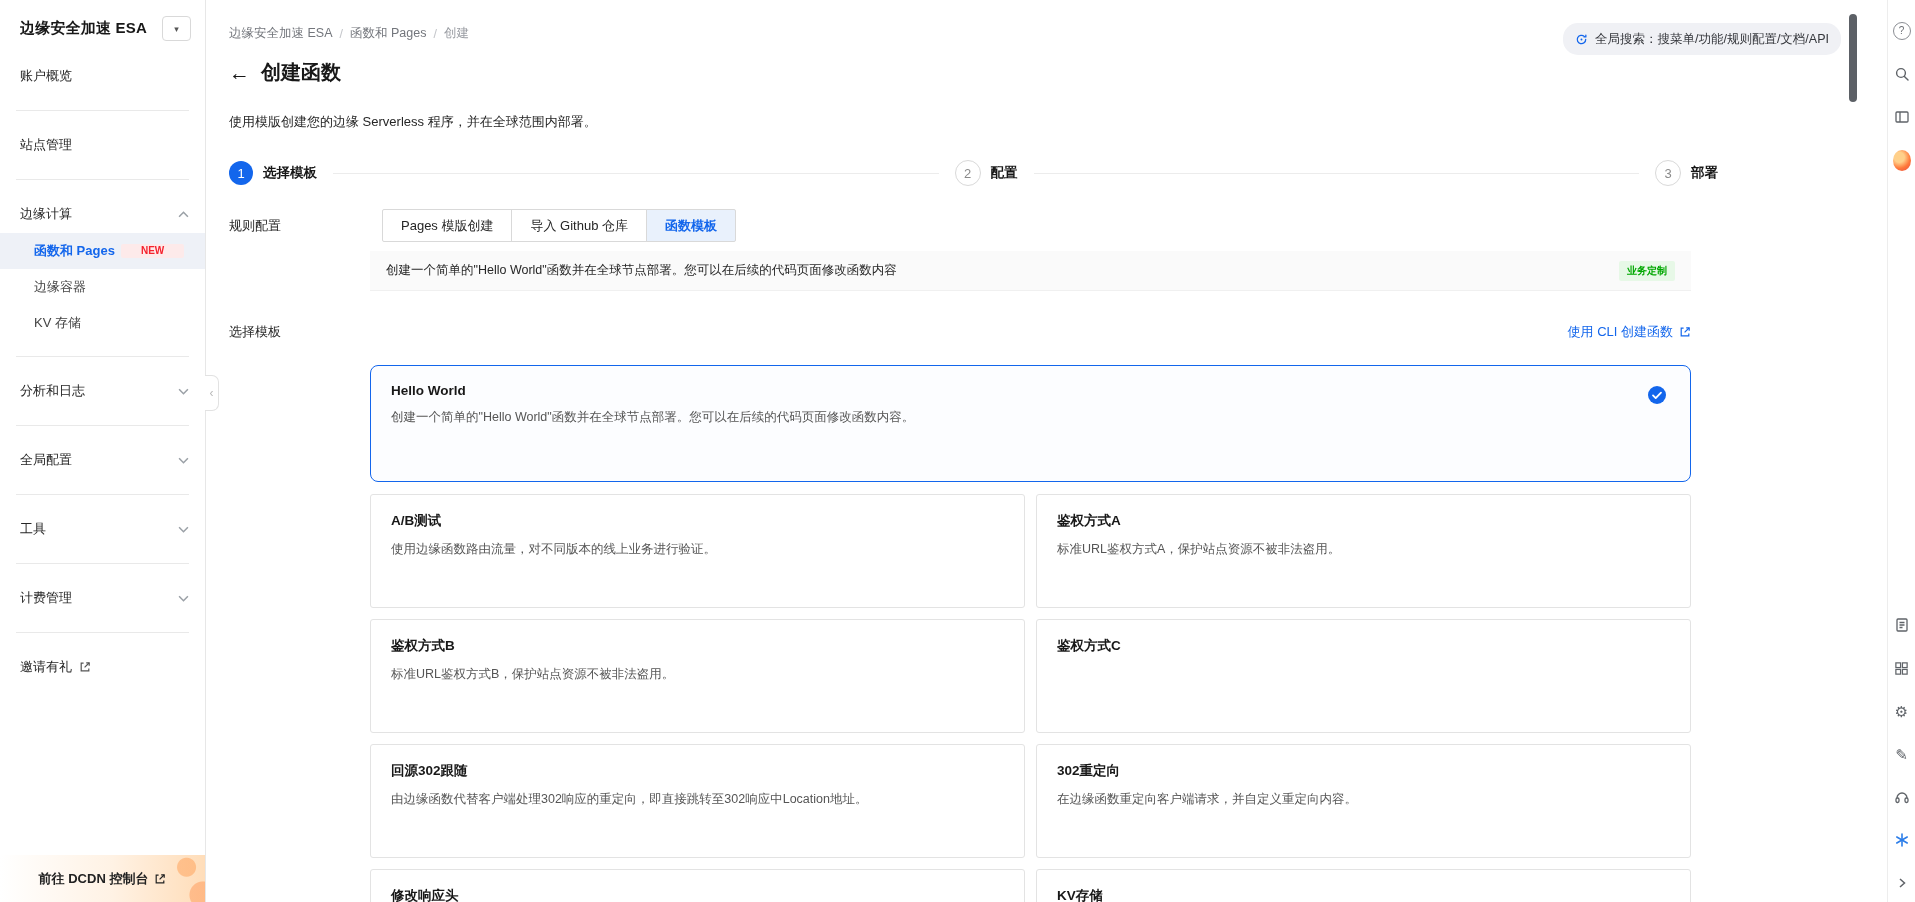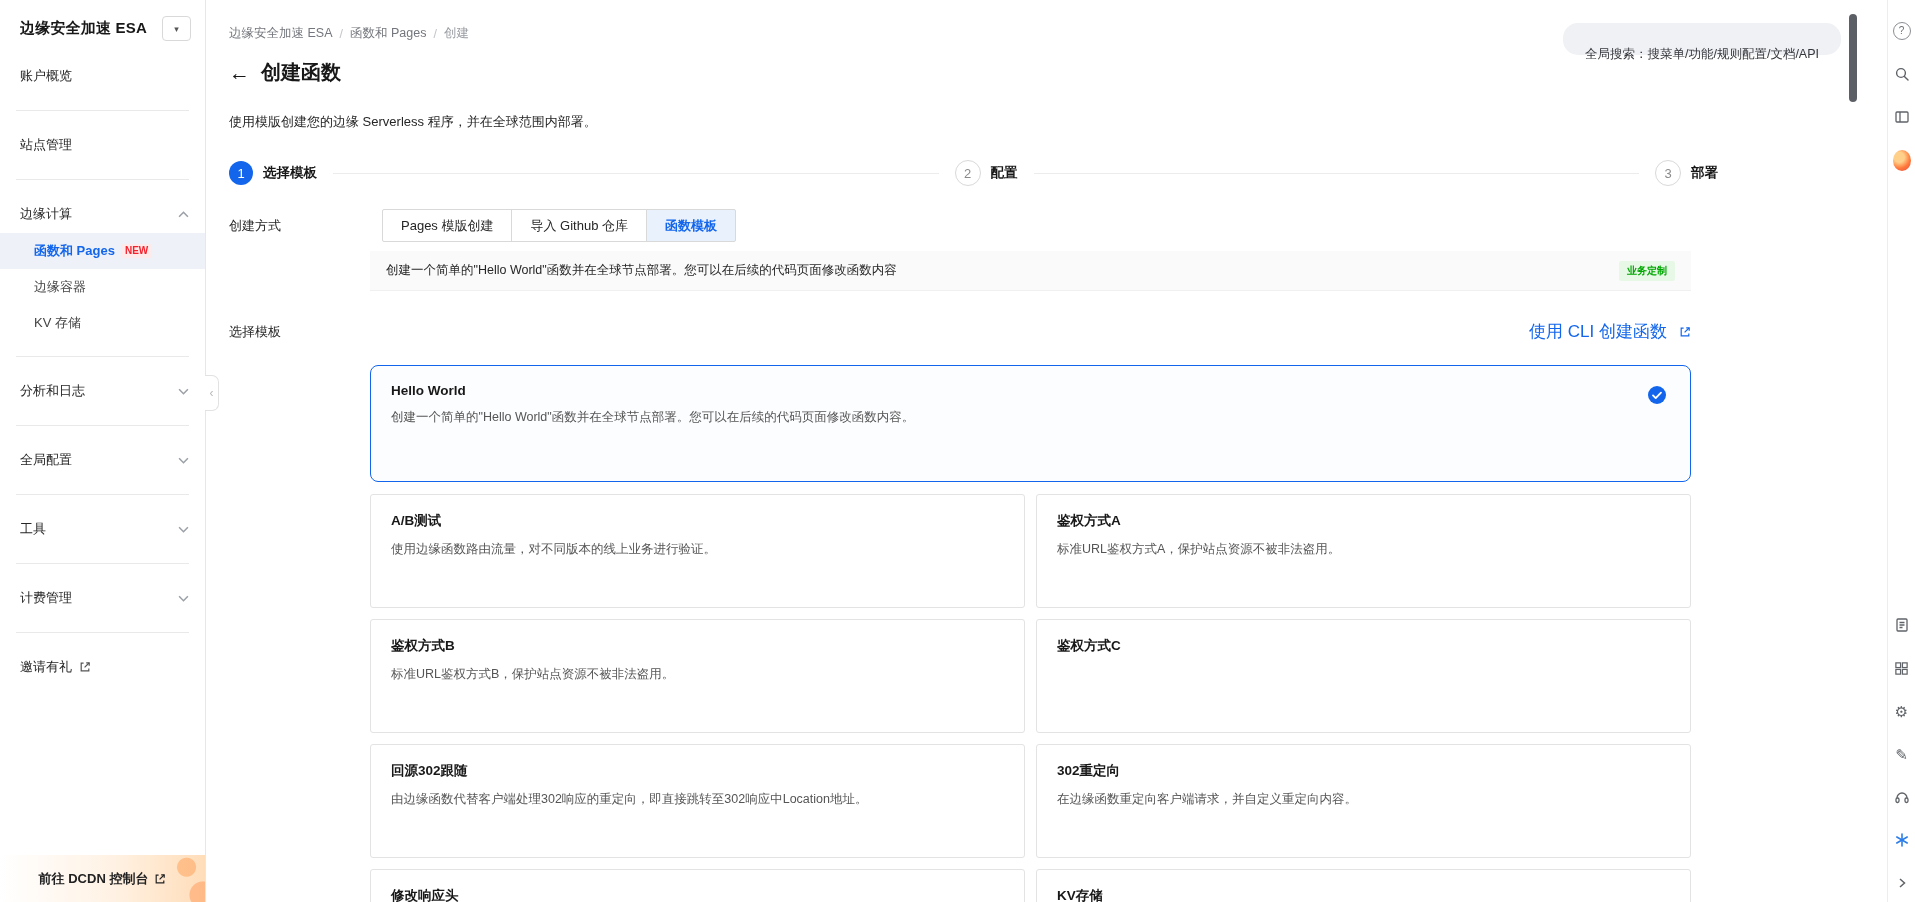--- a/index.html
+++ b/index.html
@@ -12,21 +12,21 @@
   
   .sidebar{width:205px;min-width:205px;border-right:1px solid #e7e7e7;display:flex;flex-direction:column;position:relative;background:#fff;}
   .sidebar-header{display:flex;align-items:center;justify-content:space-between;padding:16px 14px 6px 20px;}
   .sidebar-title{font-size:15px;font-weight:bold;letter-spacing:.2px;}
   .dropdown-btn{width:27px;height:23px;border:1px solid #d9d9d9;border-radius:4px;background:#fff;display:flex;align-items:center;justify-content:center;color:#555;font-size:9px;cursor:pointer;}
   .sidebar-nav{flex:1;padding-top:10px;overflow:hidden;}
   .nav-item{height:38px;display:flex;align-items:center;justify-content:space-between;padding:0 16px 0 20px;font-size:13px;color:#262626;cursor:pointer;text-align:right;}
   .nav-item .left{display:flex;align-items:center;}
   .nav-item.sub{height:36px;padding-left:34px;color:#444;}
   .nav-item.active{background:#eef1f7;color:#1366ec;font-weight:bold;}
-  .new-badge{font-size:10px;font-weight:bold;color:#f5222d;background:#fdeaea;border-radius:2px;padding:1px 4px;margin-left:6px;line-height:12px;}
+  .new-badge{font-size:10px;font-weight:bold;color:#f5222d;background:#fdeaea;border-radius:2px;padding:1px 20px;margin-left:6px;line-height:12px;}
   .divider{height:1px;background:#e9e9e9;margin:15px 16px;}
   .dcdn-footer{height:47px;display:flex;align-items:center;justify-content:center;gap:6px;font-size:13px;font-weight:bold;color:#222;cursor:pointer;
     background:
       radial-gradient(circle at 91% 26%, rgba(255,150,70,.45) 0 9px, rgba(255,150,70,0) 10px),
       radial-gradient(circle at 99% 85%, rgba(255,120,40,.35) 0 13px, rgba(255,120,40,0) 14px),
       linear-gradient(90deg,#ffffff 0%,#fff2e4 55%,#ffddb9 100%);}
   .collapse-handle{position:absolute;left:205px;top:375px;width:13px;height:34px;border:1px solid #e2e2e2;border-left:none;border-radius:0 7px 7px 0;background:#fff;color:#b9b9b9;display:flex;align-items:center;justify-content:center;font-size:12px;cursor:pointer;z-index:5;}
 
   
   .main{flex:1;position:relative;overflow:hidden;background:#fff;}
@@ -54,32 +54,32 @@
   .tab{border:1px solid #d9d9d9;margin-left:-1px;padding:0 18px;height:33px;line-height:31px;font-size:13px;background:#fff;color:#262626;cursor:pointer;box-sizing:border-box;}
   .tab:first-child{margin-left:12px;border-radius:2px 0 0 2px;}
   .tab:last-child{border-radius:0 2px 2px 0;}
   .tab.active{background:#e9f1fc;color:#1366ec;font-weight:bold;}
 
   .banner{margin:9px 0 0 141px;width:1321px;height:40px;background:#fafafa;border-bottom:1px solid #f0f0f0;display:flex;align-items:center;justify-content:space-between;padding:0 16px;box-sizing:border-box;}
   .banner-text{font-size:12.5px;color:#262626;}
   .green-badge{font-size:10px;font-weight:bold;color:#00a700;background:#e7f8e7;border-radius:2px;padding:3px 8px;}
 
   .select-row{margin-top:24px;display:flex;justify-content:space-between;align-items:center;width:1462px;}
-  .cli-link{font-size:17px;color:#1366ec;display:flex;align-items:center;gap:12px;cursor:pointer;}
+  .cli-link{font-size:13px;color:#1366ec;display:flex;align-items:center;gap:6px;cursor:pointer;}
 
   .hello-card{margin:17px 0 0 141px;width:1321px;height:117px;border:1px solid #1366ec;border-radius:8px;background:#fcfdff;box-sizing:border-box;padding:17px 20px;position:relative;cursor:pointer;}
   .card-title{font-size:13.5px;font-weight:bold;color:#181818;}
   .card-desc{margin-top:11px;font-size:12.5px;color:#555;}
   .check-badge{position:absolute;top:20px;right:24px;width:18px;height:18px;}
 
   .template-grid{margin:12px 0 0 141px;width:1321px;display:grid;grid-template-columns:1fr 1fr;gap:11px;}
   .card{border:1px solid #e3e3e3;border-radius:3px;background:#fff;height:114px;box-sizing:border-box;padding:17px 20px;cursor:pointer;}
 
   
-  .search-pill{position:absolute;top:23px;left:1357px;width:278px;height:30px;border-radius:15px;background:#f0f1f5;display:flex;align-items:center;gap:7px;padding:16px 12px;box-sizing:border-box;cursor:pointer;flex-direction:column;}
+  .search-pill{position:absolute;top:23px;left:1357px;width:278px;height:30px;border-radius:15px;background:#f0f1f5;display:flex;align-items:center;gap:7px;padding:16px 12px;box-sizing:border-box;cursor:pointer;}
   .search-text{font-size:12.5px;color:#35373c;white-space:nowrap;}
 
   
   .vscrollbar{position:absolute;right:30px;top:14px;width:8px;height:88px;border-radius:4px;background:#5c6066;cursor:pointer;z-index:6;}
   .rail{width:28px;min-width:28px;border-left:1px solid #ededed;background:#fff;display:flex;flex-direction:column;align-items:center;padding:22px 0 10px 0;box-sizing:border-box;}
   .rail .spacer{flex:1;}
   .rail-ico{width:18px;height:18px;display:flex;align-items:center;justify-content:center;margin-bottom:25px;color:#5f6368;cursor:pointer;font-size:15px;line-height:1;}
   .rail-ico:last-child{margin-bottom:0;}
   .circle-q{width:16px;height:16px;border:1.4px solid #8b8e94;border-radius:50%;font-size:10px;color:#6b6e74;display:flex;align-items:center;justify-content:center;}
   .avatar-orange{width:21px;height:21px;border-radius:50%;background:radial-gradient(circle at 35% 35%, #ffd08a 0 28%, #ff7a3c 60%, #e8483c 100%);}
@@ -233,21 +233,21 @@
           <span class="step-label">配置</span>
         </div>
         <div class="step-line"></div>
         <div class="step">
           <span class="step-circle idle">3</span>
           <span class="step-label">部署</span>
         </div>
       </div>
 
       <div class="form-row">
-        <div class="form-label">创建方式</div>
+        <div class="form-label">规则配置</div>
         <div class="tab-group">
           <div class="tab">Pages 模版创建</div>
           <div class="tab">导入 Github 仓库</div>
           <div class="tab active">函数模板</div>
         </div>
       </div>
 
       <div class="banner">
         <span class="banner-text">创建一个简单的"Hello World"函数并在全球节点部署。您可以在后续的代码页面修改函数内容</span>
         <span class="green-badge">业务定制</span>

